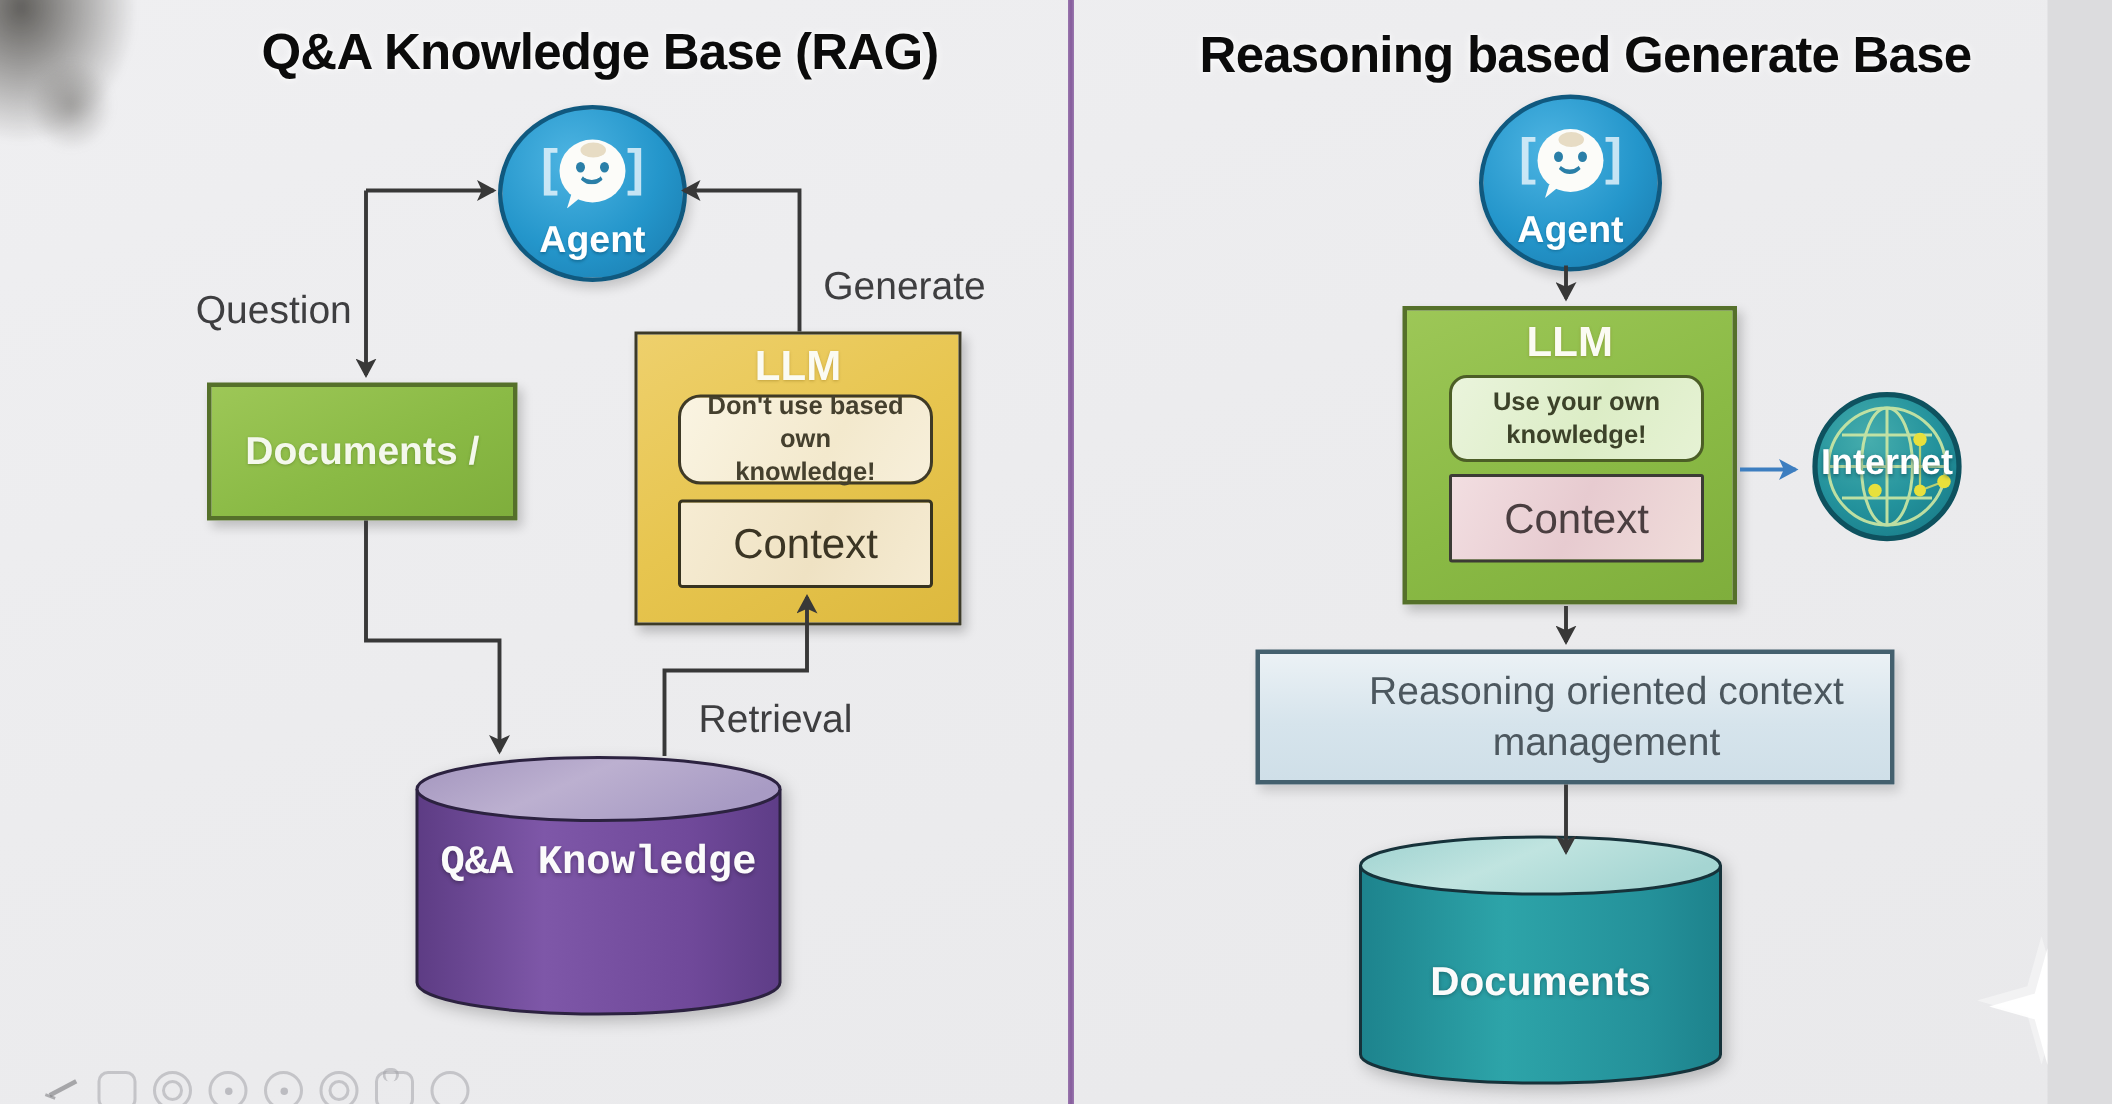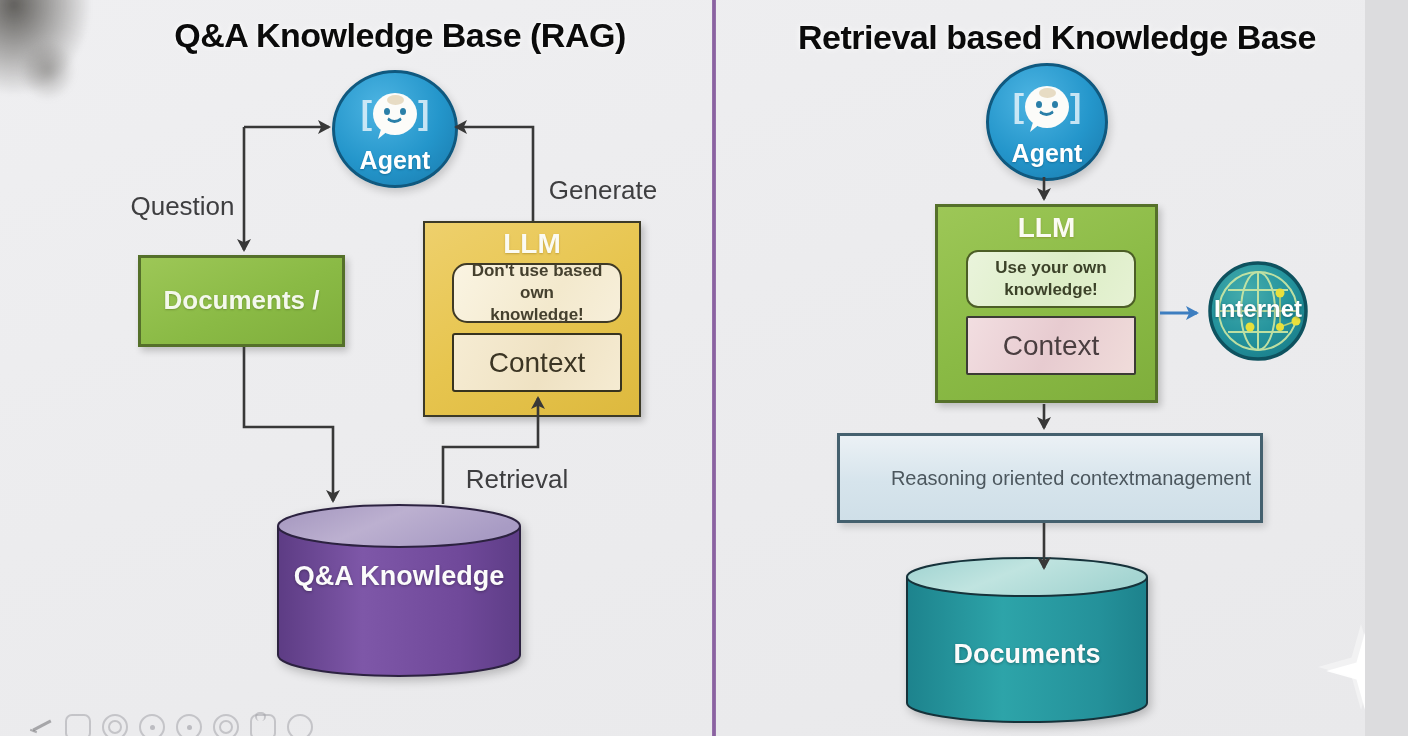--- a/index.html
+++ b/index.html
@@ -57,22 +57,22 @@
     align-items:center;font-size:28px;}
   .ctx-cream{background:linear-gradient(115deg,#f6ecd3,#efe2c3 55%,#f5ebd2);
     border:2.5px solid #37331f;border-radius:3px;color:#3b3524;}
   .lightgreen{background:linear-gradient(120deg,#eaf4dc,#dcedc6 55%,#e6f2d4);
     border:2.5px solid #4c5e26;border-radius:12px;color:#3c4229;}
   .ctx-pink{background:linear-gradient(115deg,#f2dee1,#e7cbd0 50%,#f0dcda);
     border:2.5px solid #3c3b35;border-radius:2px;color:#4a3e40;}
   .reasoning-box{position:absolute;box-sizing:border-box;
     background:linear-gradient(180deg,#ebf1f5,#d6e4ec 55%,#cfdfe8);
     border:3px solid #44606e;box-shadow:3px 4px 7px rgba(0,0,0,.15);
-    display:flex;flex-direction:row;justify-content:center;align-items:center;
-    color:#4c575e;font-size:20px;line-height:1.3;text-align:center;padding-left:42px;}
+    display:flex;flex-direction:column;justify-content:center;align-items:center;
+    color:#4c575e;font-size:26px;line-height:1.3;text-align:center;padding-left:42px;}
 
   
   .cyl{position:absolute;}
   .cyl svg{position:absolute;left:0;top:0;filter:drop-shadow(3px 4px 5px rgba(0,0,0,.22));}
   .cyl-text{position:absolute;left:0;right:0;text-align:center;color:#fbfbfb;
     font-size:27px;font-weight:bold;line-height:1.35;
     text-shadow:0 1px 3px rgba(0,0,0,.3);}
 
   
   .globe{position:absolute;}
@@ -148,21 +148,21 @@
     <div class="llm-title">LLM</div>
     <div class="note-box cream" style="left:27px;top:40px;width:170px;height:60px;">
       <span>Don't use based own</span>
       <span>knowledge!</span>
     </div>
     <div class="ctx-box ctx-cream" style="left:27px;top:110px;width:170px;height:59px;">
       <span>Context</span>
     </div>
   </div>
 
-  <div class="cyl" style="left:276px;top:503px;width:246px;height:178px;">
+  <div class="cyl" style="left:276px;top:503px;width:246px;height:178px;font-family:Liberation Mono, monospace;">
     <svg width="246" height="178" viewBox="0 0 246 178">
       <defs>
         <linearGradient id="purpleBody" x1="0" y1="0" x2="1" y2="0">
           <stop offset="0" stop-color="#5d3c84"></stop>
             <stop offset="0.35" stop-color="#7e57a8"></stop>
           <stop offset="0.75" stop-color="#70499a"></stop>
             <stop offset="1" stop-color="#5e3d87"></stop>
         </linearGradient>
         <linearGradient id="purpleTop" x1="0" y1="0" x2="1" y2="0.4">
           <stop offset="0" stop-color="#a294bd"></stop>
@@ -171,21 +171,21 @@
         </linearGradient>
       </defs>
       <path d="M2,23 L2,152 A121,21 0 0 0 244,152 L244,23" fill="url(#purpleBody)" stroke="#2c2240" stroke-width="2"></path>
       <ellipse cx="123" cy="23" rx="121" ry="21" fill="url(#purpleTop)" stroke="#2c2240" stroke-width="2"></ellipse>
     </svg>
     <div class="cyl-text" style="top:55px;">
       <div>Q&amp;A Knowledge</div>
     </div>
   </div>
 
-  <div class="panel-title" style="left:757px;top:18px;width:600px;">Retrieval based Knowledge Base</div>
+  <div class="panel-title" style="left:757px;top:18px;width:600px;">Reasoning based Generate Base</div>
 
   <div class="agent" style="left:986px;top:63px;width:116px;height:112px;">
     <div class="agent-icon">
       <span class="bracket">[</span>
       <div class="face">
         <div class="hair"></div>
         <span class="eye e1"></span>
         <span class="eye e2"></span>
         <div class="smile"></div>
         <div class="tail"></div>

